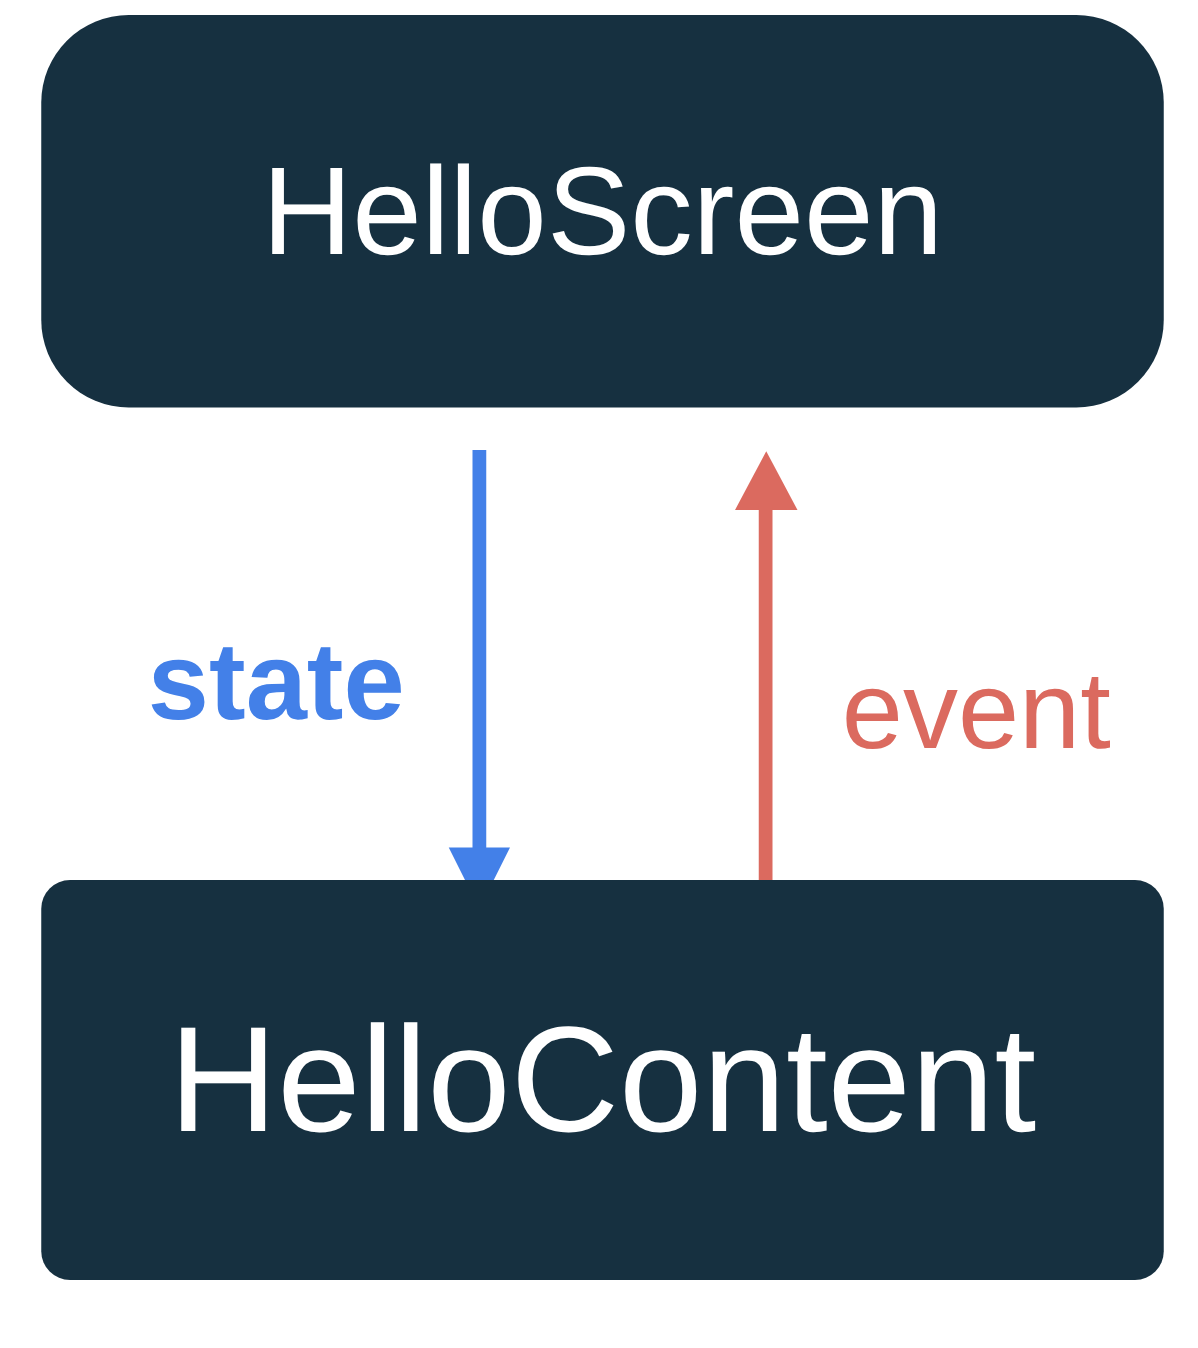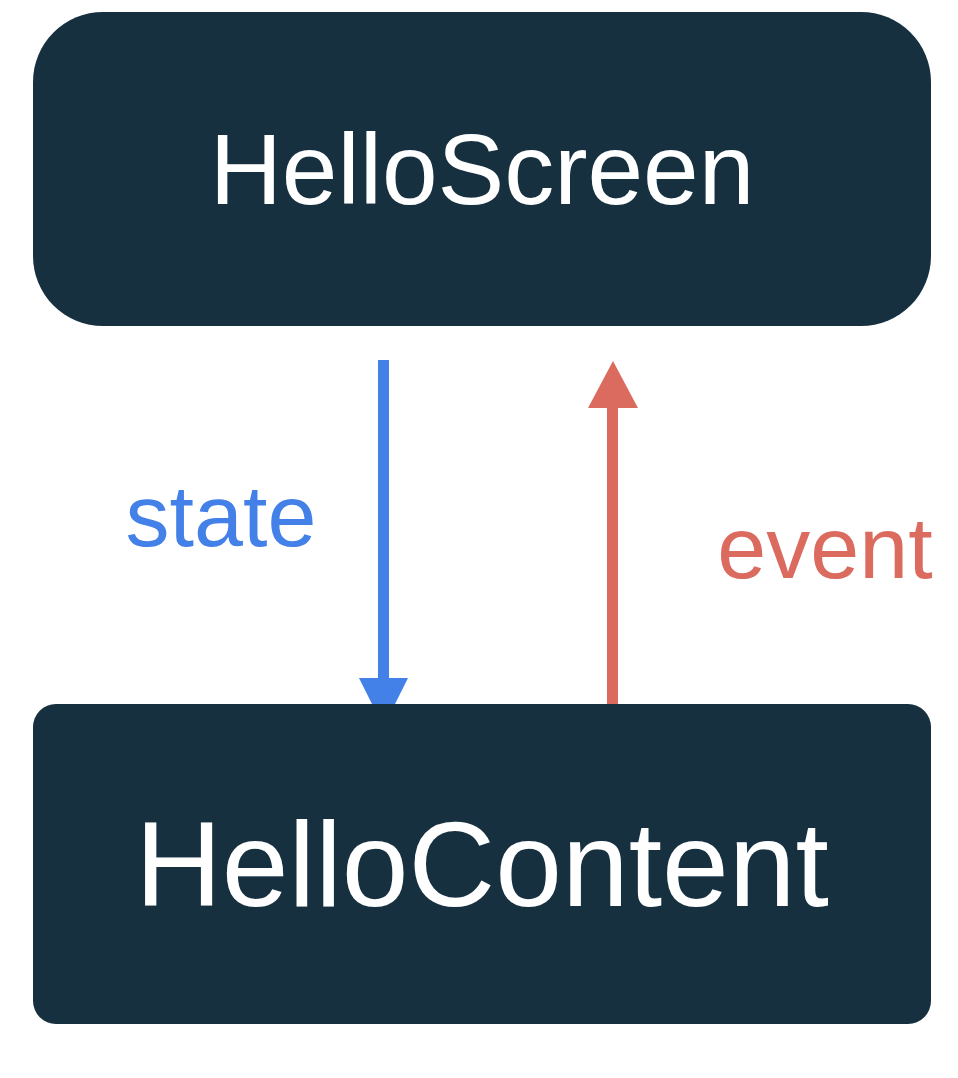--- a/index.html
+++ b/index.html
@@ -56,28 +56,28 @@
   .event-fill { fill: var(--event-red, #DB6A5F); }
   .edge-label {
     position: absolute;
     font-size: 88px;
     line-height: 1;
     white-space: nowrap;
     transform: translate(-50%, -50%);
   }
   .edge-label.state {
     left: 221px;
-    top: 516px;
+    top: 545px;
     color: var(--state-blue, #4380E8);
+    font-weight: bold;
   }
   .edge-label.event {
     left: 781px;
-    top: 548px;
+    top: 568px;
     color: var(--event-red, #DB6A5F);
-    margin-left: 44px;
   }
 </style>
 </head>
 <body>
 
 <div class="canvas">
 
   <div class="node node-top">
     <span>HelloScreen</span>
   </div>

